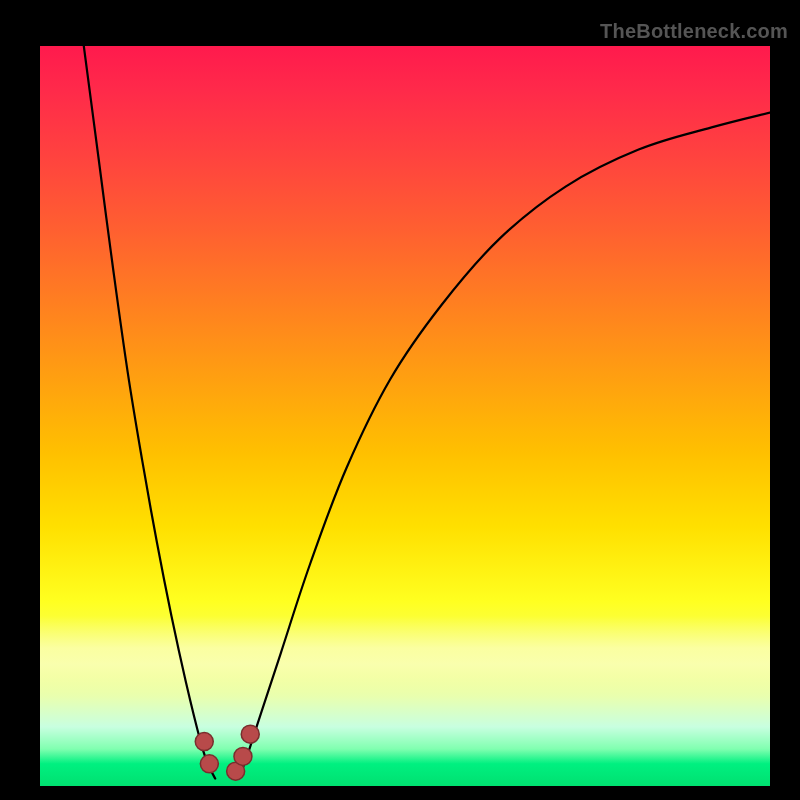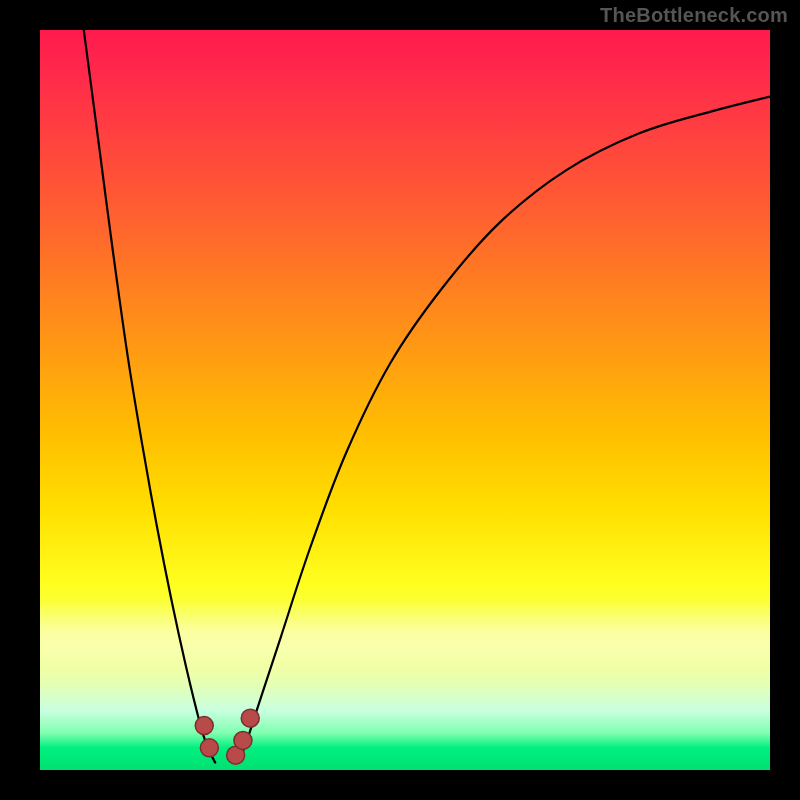--- a/index.html
+++ b/index.html
@@ -6,21 +6,21 @@
     margin: 0;
     padding: 0;
     width: 800px;
     height: 800px;
     overflow: hidden;
     background: #000;
     font-family: Arial, Helvetica, sans-serif;
   }
   .frame {
     position: absolute;
-    left: 0; top: 0;
+    left: 0; top: 16px;
     width: 800px; height: 764px;
     background: #000;
   }
   .plot-area {
     position: absolute;
     left: 40px;
     top: 30px;
     width: 730px;
     height: 740px;
     overflow: hidden;

